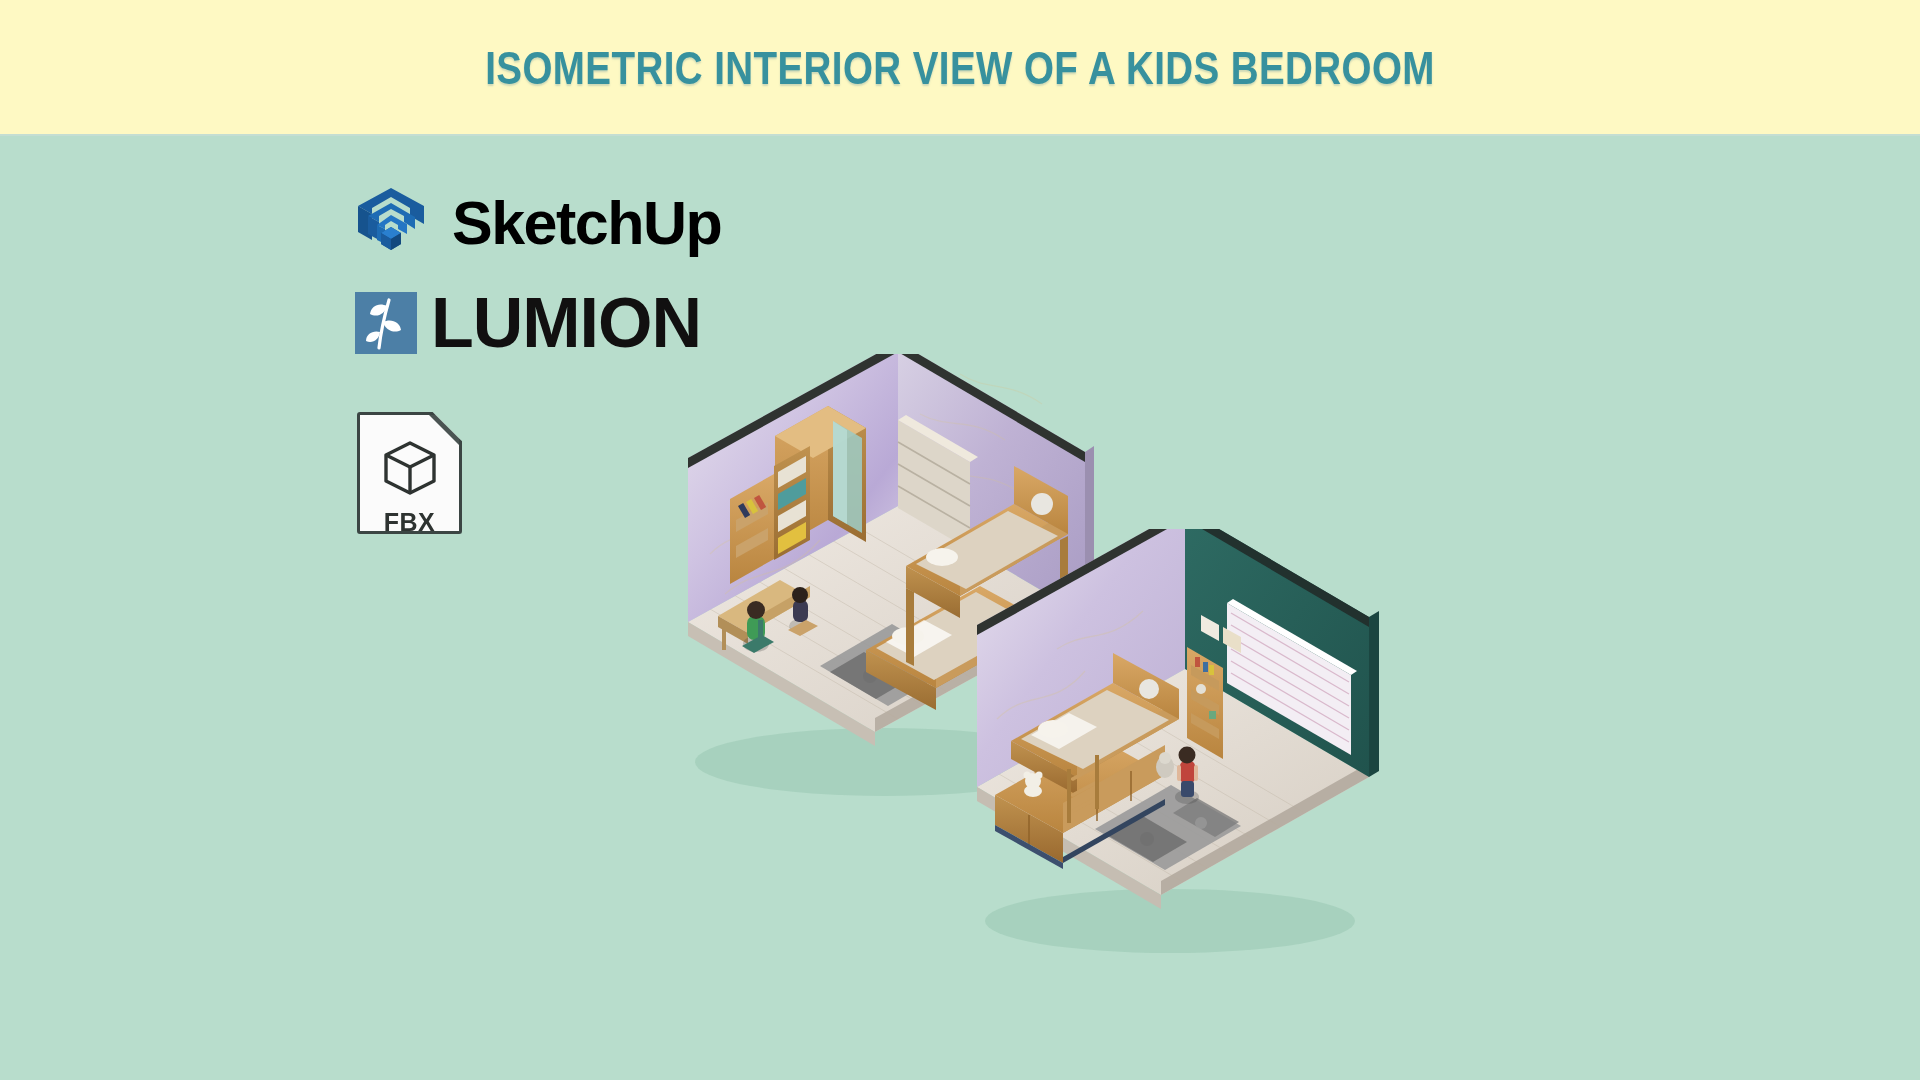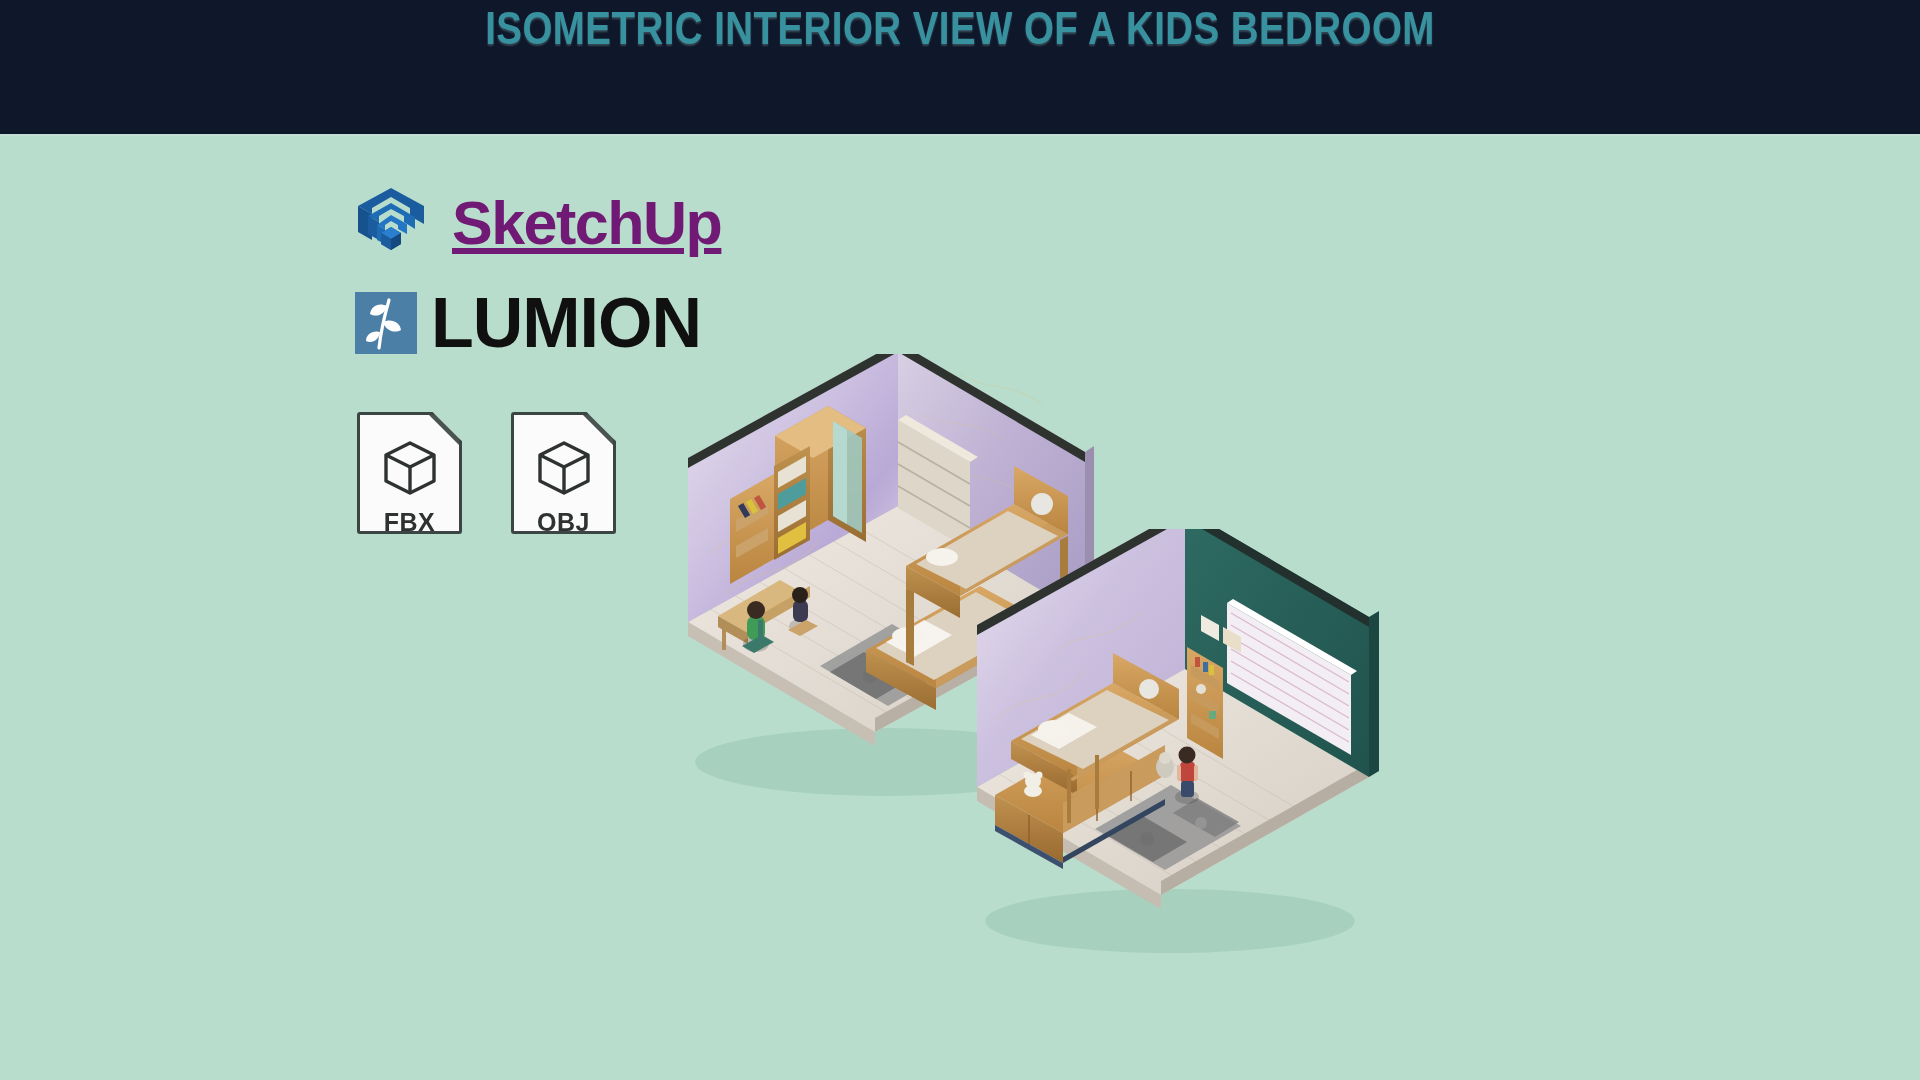--- a/index.html
+++ b/index.html
@@ -6,46 +6,45 @@
   body{
     width:1920px;height:1080px;overflow:hidden;
     font-family:"Liberation Sans", sans-serif;
     background:#b8ddcc;
   }
   #page{position:relative;width:1920px;height:1080px;background:#b8ddcc;overflow:hidden;}
 
   
   #header{
     position:absolute;left:0;top:0;width:1920px;height:134px;
-    background:#0f172a;
+    background:#fef9c3;
     border-bottom:2px solid #c4ded3;
-    display:flex;align-items:flex-start;justify-content:center;
+    display:flex;align-items:center;justify-content:center;
   }
   #header-title{
     font-family:"Liberation Sans Narrow","Liberation Sans",sans-serif;
     font-weight:bold;
     font-size:47px;
     letter-spacing:0.5px;
     color:#37919e;
     transform:scaleX(0.82);
     transform-origin:center center;
     white-space:nowrap;
     text-shadow:0 2px 2px rgba(120,160,160,.35);
   }
 
   
   #left-panel{position:absolute;left:0;top:134px;width:820px;height:946px;}
 
   
   #sketchup-logo{position:absolute;left:352px;top:50px;display:flex;align-items:center;gap:22px;}
   #sketchup-mark{width:78px;height:78px;position:relative;}
   #sketchup-word{
-    font-size:61px;font-weight:bold;color:#701a75;letter-spacing:-1.5px;
+    font-size:61px;font-weight:bold;color:#000000;letter-spacing:-1.5px;
     font-family:"Liberation Sans",sans-serif;
-    text-decoration:underline;
   }
 
   
   #lumion-logo{position:absolute;left:355px;top:154px;display:flex;align-items:center;gap:14px;}
   #lumion-mark{width:62px;height:62px;background:#4c7fa6;position:relative;overflow:hidden;}
   #lumion-word{
     font-size:70px;font-weight:bold;color:#111010;letter-spacing:-1px;
     font-family:"Liberation Sans",sans-serif;line-height:1;
   }
 
@@ -131,33 +130,20 @@
               <g fill="none" stroke="#2e3331" stroke-width="3.4" stroke-linejoin="round">
                 <path d="M28 4 L52 16 L52 42 L28 54 L4 42 L4 16 Z"></path>
                 <path d="M4 16 L28 28 L52 16"></path>
                 <path d="M28 28 L28 54"></path>
               </g>
             </svg>
           </div>
           <div class="file-label">FBX</div>
         </div>
 
-        <div class="file-icon">
-          <div class="fold"></div>
-          <div class="cube-wrap">
-            <svg width="56" height="58" viewBox="0 0 56 58">
-              <g fill="none" stroke="#2e3331" stroke-width="3.4" stroke-linejoin="round">
-                <path d="M28 4 L52 16 L52 42 L28 54 L4 42 L4 16 Z"></path>
-                <path d="M4 16 L28 28 L52 16"></path>
-                <path d="M28 28 L28 54"></path>
-              </g>
-            </svg>
-          </div>
-          <div class="file-label">OBJ</div>
-        </div>
       </div>
 
       <div class="icon-row">
 
       </div>
 
 
     </div>
   </div>
 

